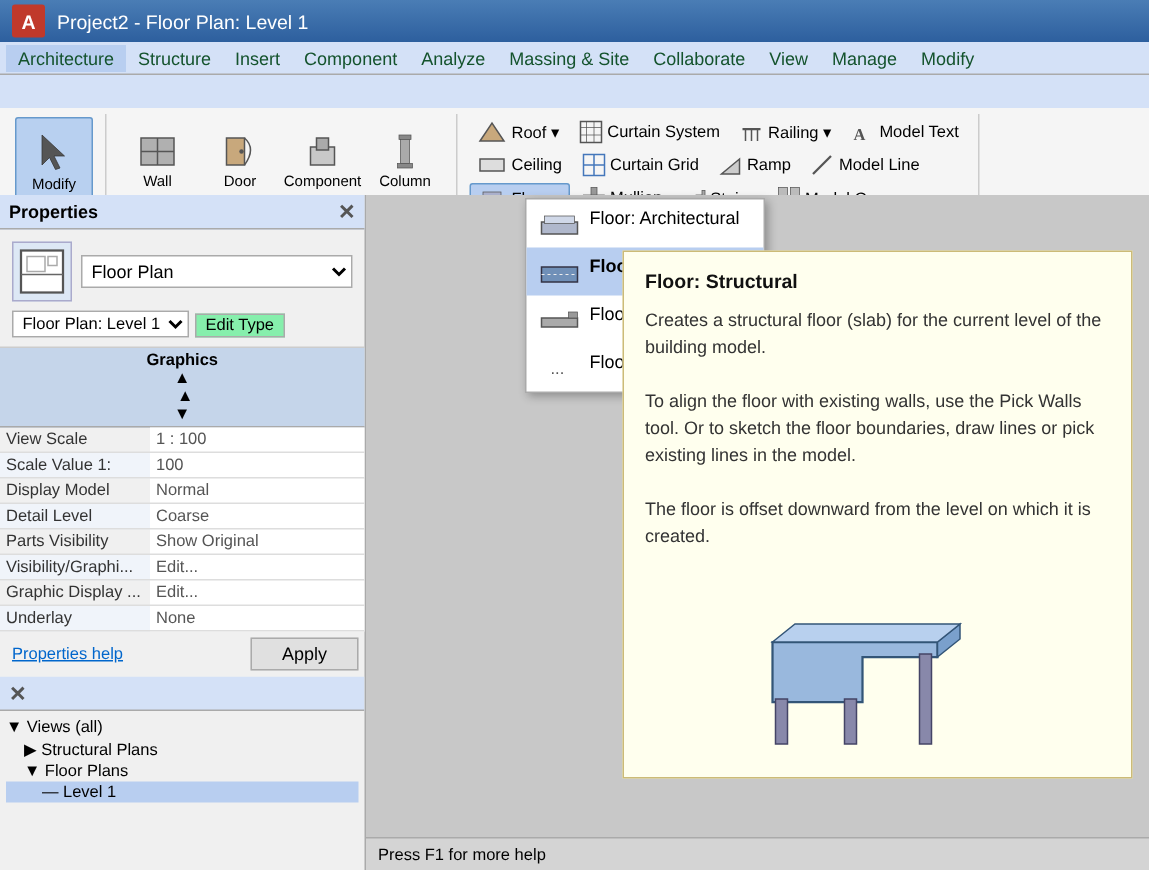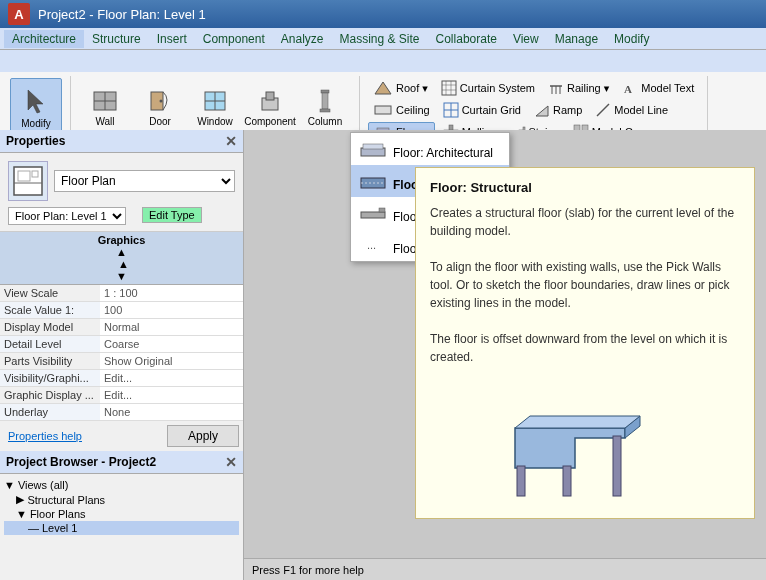--- a/index.html
+++ b/index.html
@@ -120,21 +120,21 @@
       top: 132px;
       left: 350px;
       background: white;
       border: 1px solid #aaa;
       box-shadow: 2px 2px 6px rgba(0,0,0,0.3);
       width: 160px;
       z-index: 100;
     }
     .dropdown-item {
       display: flex;
-      align-items: flex-end;
+      align-items: flex-start;
       padding: 5px 8px;
       cursor: pointer;
       font-size: 12px;
       gap: 6px;
     }
     .dropdown-item.highlighted {
       background: #b8cef0;
       font-weight: bold;
     }
 
@@ -211,22 +211,22 @@
     }
     .prop-select {
       flex: 1;
       font-size: 12px;
       border: 1px solid #aaa;
       padding: 2px;
       background: white;
     }
     .level-row {
       display: flex;
-      align-items: flex-start;
-      gap: 16px;
+      align-items: flex-end;
+      gap: 4px;
       padding: 2px 4px;
       font-size: 11px;
     }
     .level-select {
       font-size: 11px;
       border: 1px solid #aaa;
       padding: 1px 2px;
       background: white;
     }
     .edit-type-btn {
@@ -375,28 +375,20 @@
           </svg>
           <span>Wall</span>
         </div>
         <div class="ribbon-btn-large">
           <svg width="28" height="26" viewBox="0 0 28 26">
             <rect x="5" y="4" width="12" height="18" fill="#c8a87c" stroke="#555" stroke-width="1"></rect>
             <path d="M17,4 Q25,11 17,22" fill="none" stroke="#555" stroke-width="1"></path>
             <circle cx="15" cy="13" r="1.5" fill="#555"></circle>
           </svg>
           <span>Door</span>
-        </div>
-        <div class="ribbon-btn-large">
-          <svg width="28" height="26" viewBox="0 0 28 26">
-            <rect x="4" y="4" width="20" height="18" fill="#a8d8f0" stroke="#555" stroke-width="1"></rect>
-            <line x1="14" y1="4" x2="14" y2="22" stroke="#555" stroke-width="1"></line>
-            <line x1="4" y1="13" x2="24" y2="13" stroke="#555" stroke-width="1"></line>
-          </svg>
-          <span>Window</span>
         </div>
         <div class="ribbon-btn-large">
           <svg width="28" height="26" viewBox="0 0 28 26">
             <rect x="6" y="10" width="16" height="12" fill="#c8c8c8" stroke="#555" stroke-width="1"></rect>
             <rect x="10" y="4" width="8" height="8" fill="#aaa" stroke="#555" stroke-width="1"></rect>
           </svg>
           <span>Component</span>
         </div>
         <div class="ribbon-btn-large">
           <svg width="28" height="26" viewBox="0 0 28 26">
@@ -639,21 +631,20 @@
         </tr>
       </tbody>
   </table>
   <div class="props-footer">
     <span class="props-link">Properties help</span>
     <button class="apply-btn">Apply</button>
   </div>
 
   <div class="browser-section">
     <div class="panel-header">
-      <span>Project Browser - Project2</span>
       <span class="panel-close">✕</span>
     </div>
     <div class="browser-content" id="browser-tree">
         <div class="tree-item">
           <span>▼ </span>
           <span>Views (all)</span>
         </div>
         <div class="tree-item tree-indent-1">
           <span>▶ </span>
           <span>Structural Plans</span>

